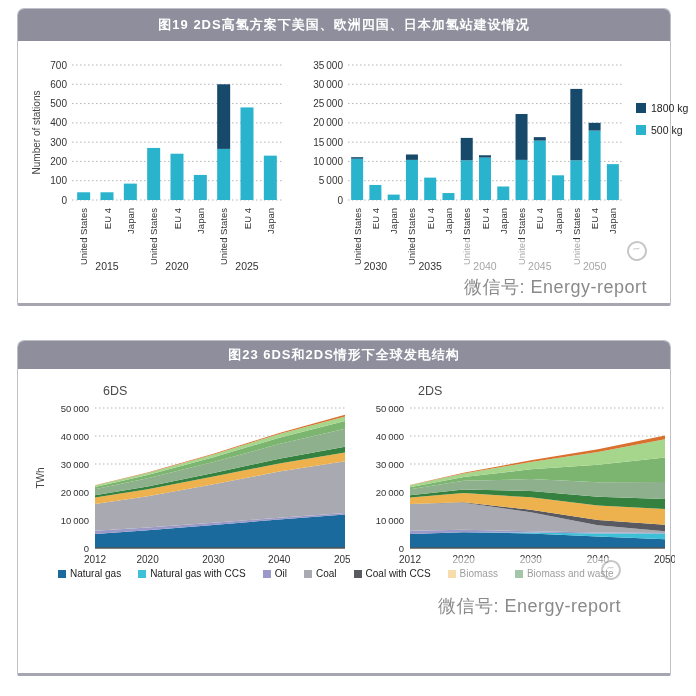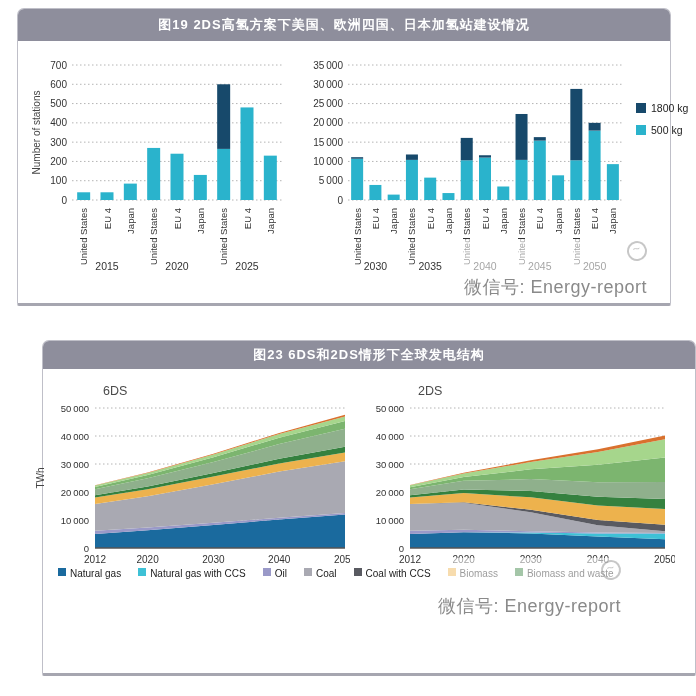--- a/index.html
+++ b/index.html
@@ -6,37 +6,37 @@
   html,body { background:#ffffff; }
   body { font-family:"Liberation Sans", sans-serif; }
   #page { position:relative; width:696px; height:696px; background:#fff; overflow:hidden; }
 
   .panel { position:absolute; left:17px; width:654px; background:#fff;
            border:1px solid #bfbfc8; border-bottom:3px solid #a6a6b0; border-radius:7px 7px 2px 2px; }
   .panel-header { height:32px; background:#8e8e9c; border-radius:6px 6px 0 0;
                   color:#ffffff; font-weight:bold; font-size:13px; text-align:center; line-height:32px;
                   letter-spacing:1px; }
   #panel1 { top:8px;  height:298px; }
-  #panel2 { top:340px; height:336px;margin-left:25px; }
+  #panel2 { top:340px; height:336px; }
   #panel2 .panel-header { height:28px; line-height:28px; }
 
   svg text { font-family:"Liberation Sans", sans-serif; }
   .chart { position:absolute; }
   #chart0 { left:30px;  top:58px;  }
   #chart1 { left:300px; top:58px;  }
   #chart2 { left:30px;  top:375px; }
   #chart3 { left:355px; top:375px; }
 
   #h2legend1 { position:absolute; left:630px; top:102px; display:flex; flex-direction:column; gap:10px; }
   #h2legend1 .leg-item { display:flex; align-items:center; gap:5px; font-size:10.5px; color:#222;padding-left:6px; }
   #h2legend1 .sw { width:10px; height:10px; display:inline-block; }
 
   #genlegend { position:absolute; left:58px; top:568px; width:620px; display:flex; flex-wrap:nowrap;
                gap:17px; align-items:center; }
-  #genlegend .leg-item { display:flex; gap:4px; font-size:10px; color:#222; white-space:nowrap; }
+  #genlegend .leg-item { display:flex; align-items:center; gap:4px; font-size:10px; color:#222; white-space:nowrap; }
   #genlegend .sw { width:8px; height:8px; display:inline-block; flex:0 0 8px; }
 
   .note { position:absolute; left:32px; top:276px; font-size:11.5px; color:#333; }
 
   .keypoint { position:absolute; left:28px; top:608px; width:632px; text-align:center;
               font-size:13.5px; color:#3d3d3d; line-height:2.2; }
 
   .watermark { position:absolute; display:flex; align-items:flex-end; gap:14px;
                background:rgba(255,255,255,0.55); border-radius:10px; padding:2px 6px;
                pointer-events:none;flex-direction:column; }

